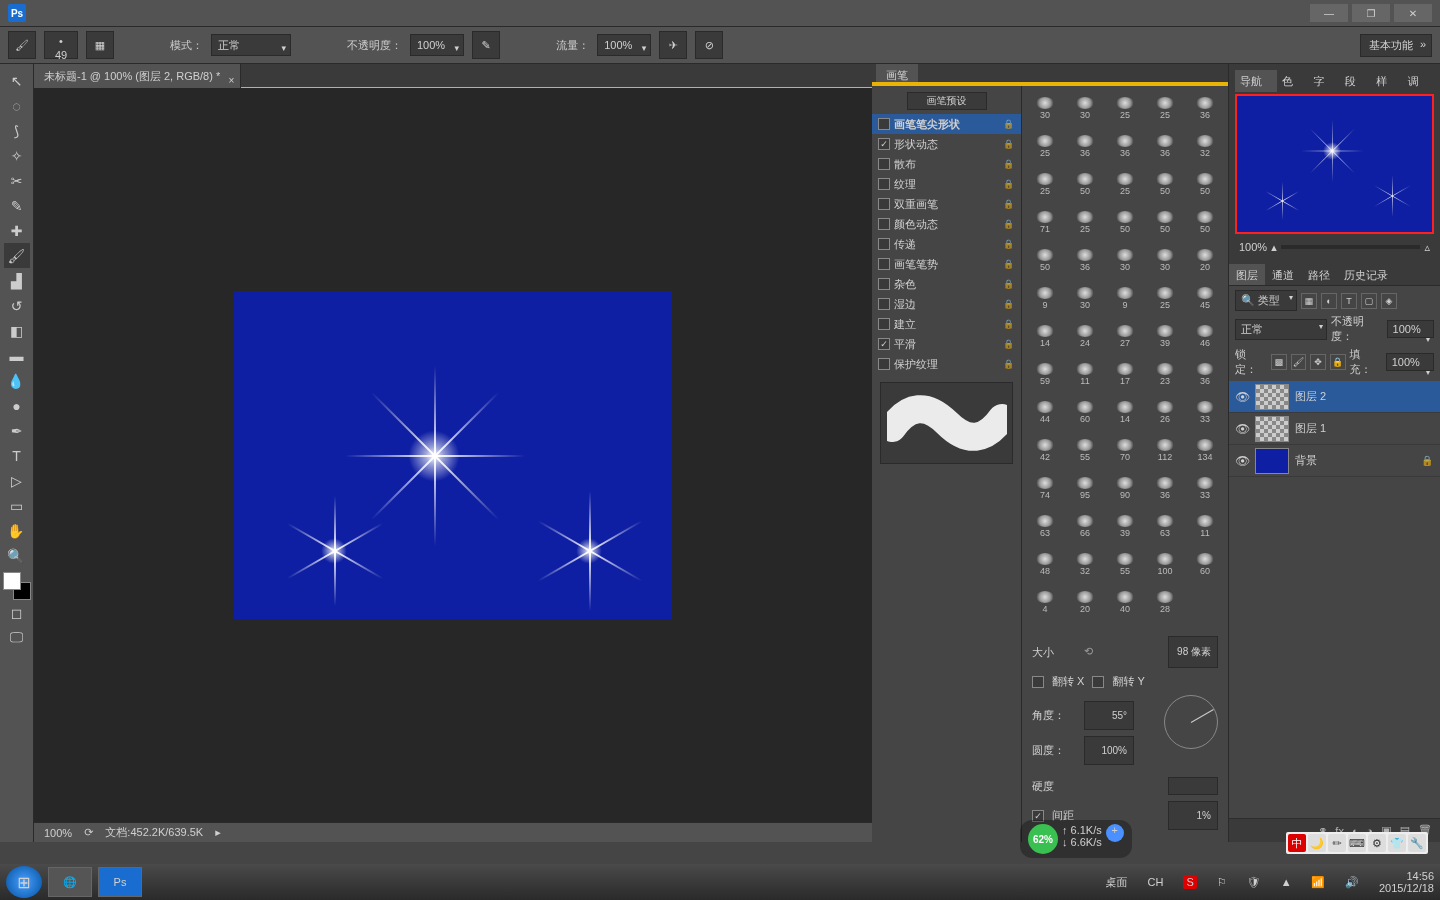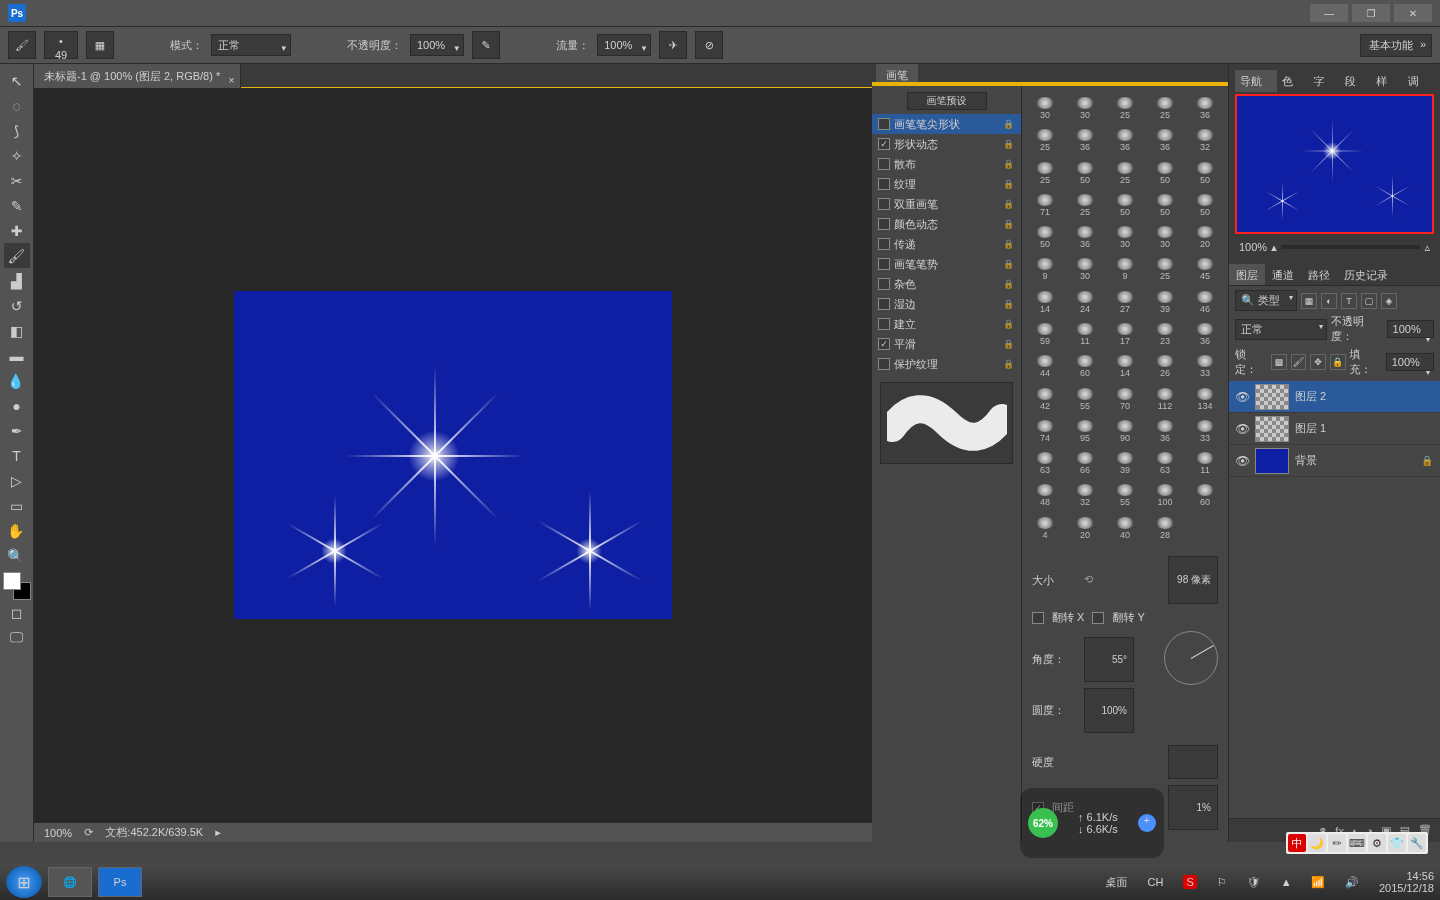--- a/index.html
+++ b/index.html
@@ -38,34 +38,34 @@
 .star .glow { position:absolute; left:50%; top:50%; width:60px; height:60px; margin:-30px 0 0 -30px; background:radial-gradient(circle,white 0%,rgba(255,255,255,0.6) 20%,rgba(255,255,255,0) 60%); }
 .status { height:20px; background:#535353; border-top:1px solid #2a2a2a; display:flex; align-items:center; padding:0 10px; gap:12px; font-size:10px; }
 .panelcol { width:356px; background:#454545; display:flex; flex-direction:column; }
 .ptabs { height:22px; background:#3a3a3a; display:flex; border-bottom:4px solid #eab308; padding-left:4px; }
 .ptab { padding:0 10px; line-height:22px; cursor:pointer; font-size:11px; }
 .ptab.active { background:#535353; }
 .brush-panel { flex:1; display:flex; overflow:hidden; }
 .brush-left { width:150px; background:#454545; border-right:1px solid #2a2a2a; padding-top:6px; }
 .brush-preset-btn { margin:0 auto 4px; width:80px; height:18px; background:#3a3a3a; border:1px solid #2a2a2a; text-align:center; line-height:16px; font-size:10px; }
 .b-row { height:20px; display:flex; align-items:center; padding:0 6px; gap:4px; font-size:11px; }
-.b-row.active { background:#2a5a9a; }
+.b-row.active { background:#2a5a9a;font-weight:bold; }
 .b-chk { width:12px; height:12px; border:1px solid #888; background:#3a3a3a; display:flex; align-items:center; justify-content:center; font-size:9px; }
 .b-lock { margin-left:auto; font-size:9px; opacity:.6; }
 .brush-preview { margin:8px; height:82px; background:#3a3a3a; border:1px solid #2a2a2a; display:flex; align-items:center; justify-content:center; }
 .brush-right { flex:1; display:flex; flex-direction:column; }
 .thumb-grid { flex:1; overflow:auto; padding:4px; display:grid; grid-template-columns:repeat(5,1fr); gap:2px; }
 .thumb-grid::-webkit-scrollbar { width:14px; background:#3a3a3a; }
 .thumb-grid::-webkit-scrollbar-thumb { background:#666; }
 .thumb { height:30px; display:flex; flex-direction:column; align-items:center; justify-content:flex-end; font-size:9px; color:#bbb; }
 .thumb .dot { width:18px; height:12px; background:radial-gradient(circle,#ddd 0%,#999 50%,transparent 80%); border-radius:50%; margin-bottom:1px; }
 .brush-ctrls { padding:6px 10px; background:#454545; font-size:11px; }
 .ctrl-row { display:flex; align-items:center; gap:8px; margin:6px 0; }
 .ctrl-lbl { width:44px; }
-.ctrl-val { margin-left:auto; background:#3a3a3a; border:1px solid #2a2a2a; padding:16px 6px; min-width:50px; text-align:right; font-size:10px; }
+.ctrl-val { margin-left:auto; background:#3a3a3a; border:1px solid #2a2a2a; padding:8px 6px; min-width:50px; text-align:right; font-size:10px; }
 .reset-ic { width:14px; height:14px; opacity:.6; }
 .angle-widget { width:54px; height:54px; border:1px solid #888; border-radius:50%; position:relative; margin-left:auto; }
 .angle-widget .arm { position:absolute; left:50%; top:50%; width:26px; height:1px; background:#ccc; transform-origin:left center; transform:rotate(-30deg); }
 .rightcol { width:212px; background:#3a3a3a; display:flex; flex-direction:column; border-left:1px solid #2a2a2a; }
 .nav-panel { padding:6px; }
 .nav-tabs { height:22px; display:flex; font-size:10px; }
 .nav-tabs span { padding:0 5px; line-height:22px; cursor:pointer; }
 .nav-tabs span.active { background:#535353; }
 .nav-thumb { border:2px solid #ff2020; margin:2px 0; height:140px; background:#0f1fa3; position:relative; }
 .nav-zoom { height:22px; display:flex; align-items:center; gap:4px; padding:0 4px; }
@@ -87,21 +87,21 @@
 .layer-thumb.trans { background:repeating-conic-gradient(#888 0 25%,#ccc 0 50%) 0 0/8px 8px; }
 .layer .lock { margin-left:auto; font-size:10px; opacity:.7; }
 .layer-footer { height:24px; background:#3a3a3a; border-top:1px solid #2a2a2a; display:flex; align-items:center; justify-content:flex-end; gap:8px; padding:0 8px; font-size:10px; opacity:.8; }
 .taskbar { position:absolute; bottom:0; left:0; right:0; height:36px; background:linear-gradient(#4a4a4a,#2a2a2a); display:flex; align-items:center; padding:0 6px; gap:6px; }
 .start { width:36px; height:32px; background:radial-gradient(circle,#4aa0ff,#0050a0); border-radius:50%; display:flex; align-items:center; justify-content:center; font-size:16px; cursor:pointer; }
 .task { width:44px; height:30px; background:#555; border:1px solid #666; display:flex; align-items:center; justify-content:center; cursor:pointer; }
 .task.ps { background:#1a6dd0; }
 .tray { margin-left:auto; display:flex; align-items:center; gap:20px; font-size:10px; color:#ddd;justify-content:center; }
 .ime-badge { position:absolute; right:12px; bottom:46px; display:flex; gap:2px; background:#eee; padding:2px; border-radius:2px; }
 .ime-badge span { width:18px; height:18px; display:flex; align-items:center; justify-content:center; font-size:11px; color:#333; background:#ddd; border-radius:2px; }
-.net-widget { position:absolute; bottom:42px; left:1020px; display:flex; align-items:center; gap:20px; background:rgba(0,0,0,.3); padding:20px 8px; border-radius:12px; font-size:9px; }
+.net-widget { position:absolute; bottom:42px; left:1020px; display:flex; align-items:flex-start; gap:4px; background:rgba(0,0,0,.3); padding:4px 8px; border-radius:12px; font-size:9px; }
 .net-pct { width:30px; height:30px; border-radius:50%; background:#3ac050; color:#fff; display:flex; align-items:center; justify-content:center; font-size:10px; font-weight:bold; }
 </style>
 </head>
 <body>
 
 <div class="app">
  <div class="titlebar">
    <div class="ps-logo">Ps</div>
    <div class="win-controls">
      <div class="win-btn">—</div>

